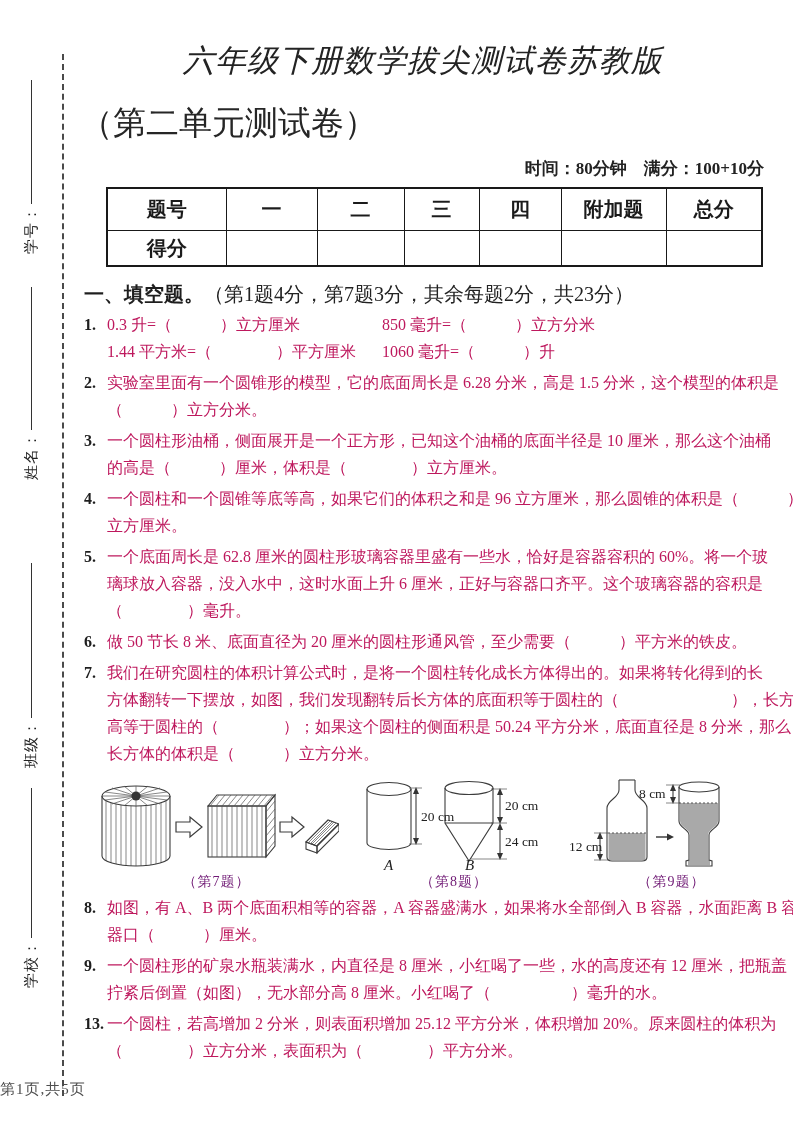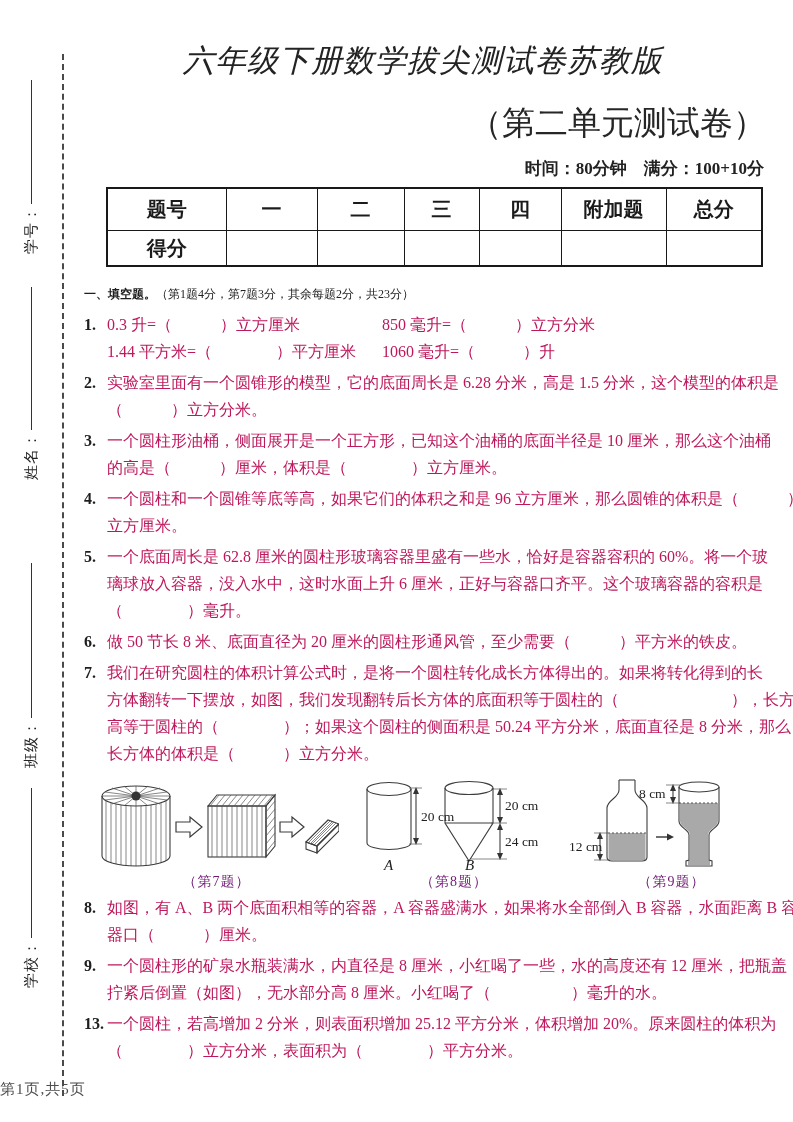--- a/index.html
+++ b/index.html
@@ -14,33 +14,33 @@
   .side-item{
     position:absolute;left:16px;height:30px;display:flex;align-items:center;
     transform:rotate(-90deg);transform-origin:0 0;white-space:nowrap;
   }
   .side-label{font-size:15px;color:#222;letter-spacing:1px;}
   .side-line{flex:1;height:0;border-top:1.6px solid #333;margin-left:2px;}
 
   
   .main{position:absolute;left:80px;top:0;width:686px;}
   .title{margin-top:34px;text-align:center;font-size:31px;line-height:54px;letter-spacing:1px;color:#232323;font-weight:500;font-style:italic;}
-  .subtitle{margin-top:14px;text-align:right;font-size:33px;line-height:42px;color:#262626;font-weight:500;}
+  .subtitle{margin-top:14px;text-align:left;font-size:33px;line-height:42px;color:#262626;font-weight:500;}
   .meta{margin-top:14px;text-align:right;font-size:17px;line-height:22px;font-weight:600;color:#222;padding-right:2px;}
 
   
   table.score{border-collapse:collapse;margin:7px 0 0 26px;table-layout:fixed;padding-left:8px;}
   table.score td{border:1.6px solid #191919;text-align:center;vertical-align:middle;
     font-size:20px;font-weight:700;color:#1b1b1b;padding:0;}
   table.score{border:2.5px solid #191919;}
   tr.hdr td{height:41px;}
   tr.scr td{height:34px;}
 
   
-  .section-heading{margin:17px 0 6px 4px;font-size:12px;line-height:21px;white-space:nowrap;}
+  .section-heading{margin:17px 0 6px 4px;font-size:20px;line-height:21px;white-space:nowrap;}
   .sec-bold{font-weight:700;font-family:"Liberation Sans","DejaVu Sans",sans-serif;}
   .sec-note{color:#222;}
   .questions{margin-left:4px;}
   .question{position:relative;padding-left:23px;margin-bottom:4px;}
   .qnum{position:absolute;left:0;top:0;font-weight:700;font-size:16px;line-height:27px;}
   .qline{font-size:16px;line-height:27px;white-space:nowrap;color:#be185d;}
   .qline.two-col .col-a{display:inline-block;width:275px;}
 
   
   .figure-row{display:flex;align-items:flex-end;margin:10px 0 4px 14px;gap:20px;}

